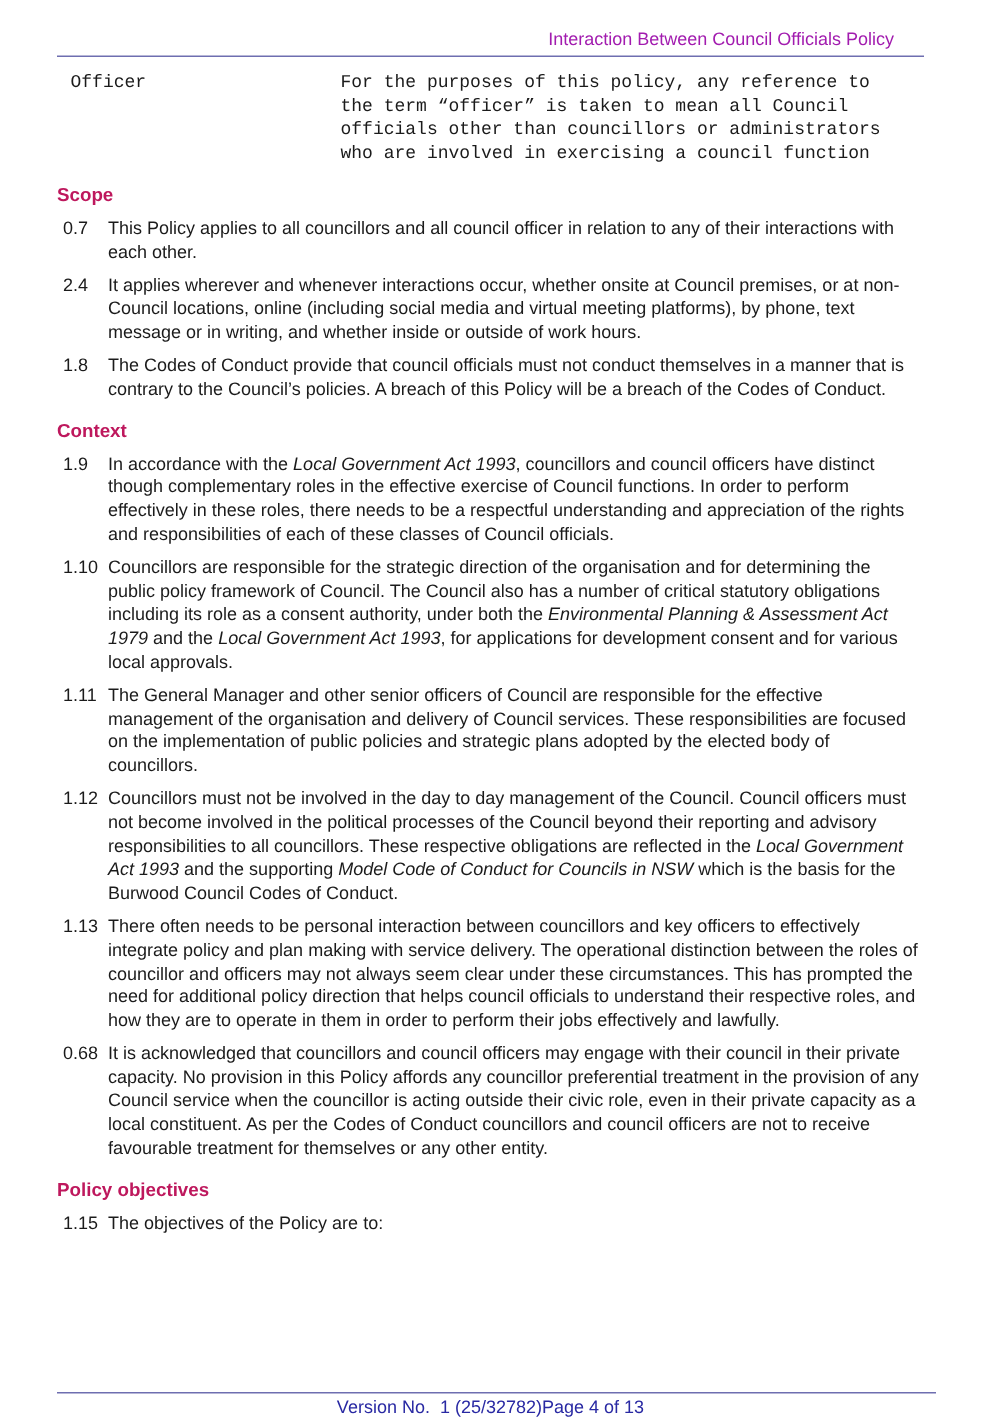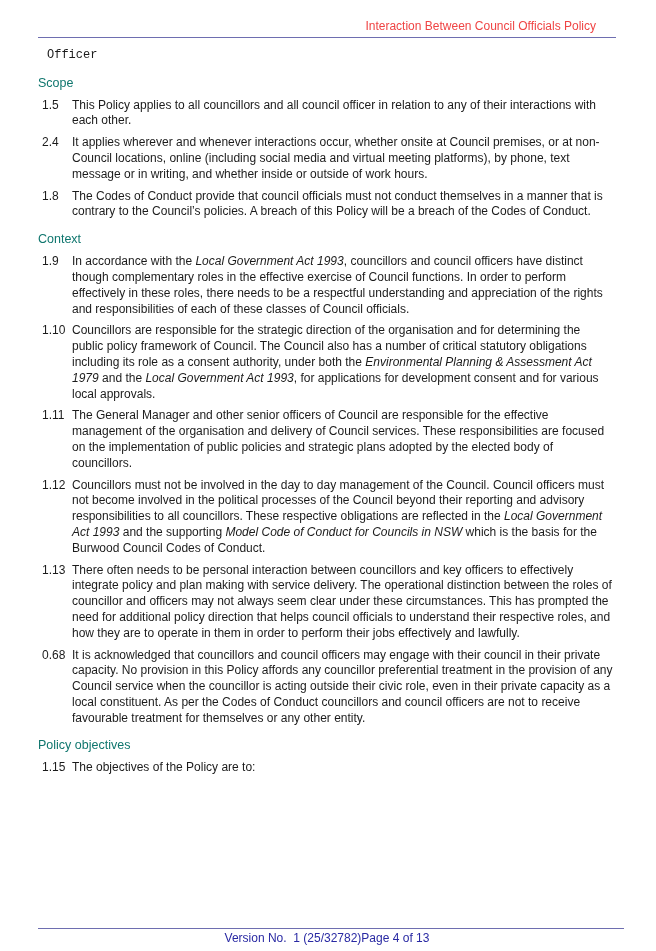--- a/index.html
+++ b/index.html
@@ -18,38 +18,38 @@
     overflow: hidden;
   }
   .header {
     border-bottom: 1px solid #6e6eb0;
     padding-bottom: 2px;
     margin-right: -2px;
   }
   .header-title {
     text-align: right;
     padding-right: 20px;
-    color: #ef4444;
+    color: #a21caf;
   }
   .def-row {
     display: flex;
     margin-top: 10px;
     font-family: Liberation Mono, monospace;
   }
   .def-term {
     flex: 0 0 189px;
     box-sizing: border-box;
     padding-left: 9px;
   }
   .def-text {
     width: 368px;
   }
   .section-heading {
-    color: #0f766e;
-    font-weight: normal;
+    color: #be185d;
+    font-weight: bold;
     font-size: 12.5px;
     line-height: 17px;
     margin: 11px 0 6px 0;
   }
   .clause {
     display: flex;
     margin: 0 0 6px 4px;
   }
   .clause-num {
     flex: 0 0 30px;
@@ -77,26 +77,27 @@
 <body>
 
 <div class="page">
 
   <div class="header">
     <div class="header-title">Interaction Between Council Officials Policy</div>
   </div>
 
   <div class="def-row">
     <div class="def-term">Officer</div>
+    <div class="def-text">For the purposes of this policy, any reference to the term “officer” is taken to mean all Council officials other than councillors or administrators who are involved in exercising a council function</div>
   </div>
 
   <div id="doc-sections">
       <div class="section-heading">Scope</div>
       <div class="clause">
-        <span class="clause-num">1.5</span>
+        <span class="clause-num">0.7</span>
         <span class="clause-text"><span>This Policy applies to all councillors and all council officer in relation to any of their interactions with each other.</span></span>
       </div>
       <div class="clause">
         <span class="clause-num">2.4</span>
         <span class="clause-text"><span>It applies wherever and whenever interactions occur, whether onsite at Council premises, or at non-Council locations, online (including social media and virtual meeting platforms), by phone, text message or in writing, and whether inside or outside of work hours.</span></span>
       </div>
       <div class="clause">
         <span class="clause-num">1.8</span>
         <span class="clause-text"><span>The Codes of Conduct provide that council officials must not conduct themselves in a manner that is contrary to the Council’s policies. A breach of this Policy will be a breach of the Codes of Conduct.</span></span>
       </div>

